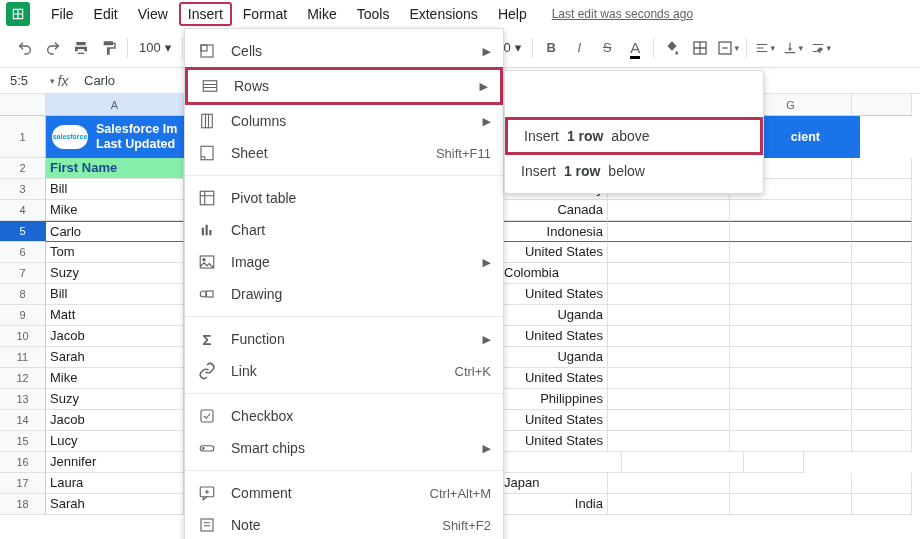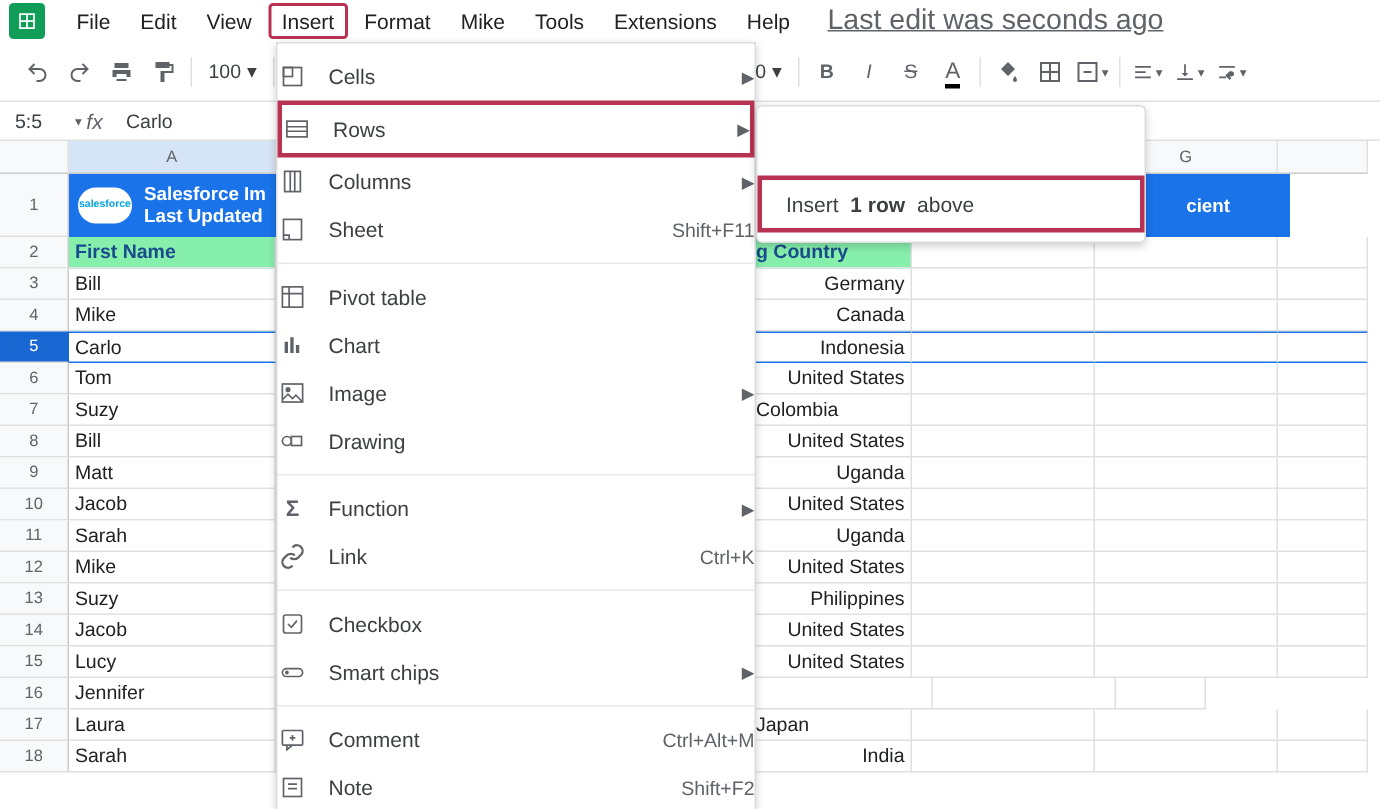--- a/index.html
+++ b/index.html
@@ -4,21 +4,21 @@
 <style>
   * { box-sizing: border-box; margin: 0; padding: 0; }
   body { font-family: Arial, sans-serif; font-size: 13px; color: #202124; background: #fff; width: 920px; height: 539px; overflow: hidden; position: relative; }
   
   
   .menubar { display: flex; align-items: center; height: 28px; padding: 0 6px; gap: 2px; }
   .app-icon { width: 24px; height: 24px; background: #0f9d58; border-radius: 3px; margin-right: 10px; display: flex; align-items: center; justify-content: center; }
   .app-icon svg { width: 14px; height: 14px; }
   .menu-item { padding: 4px 9px; font-size: 14px; color: #202124; cursor: pointer; border-radius: 3px; }
   .menu-item.highlighted { border: 2px solid #b83251; padding: 2px 7px; }
-  .last-edit { margin-left: 14px; font-size: 19px; color: #5f6368; text-decoration: underline; cursor: pointer; }
+  .last-edit { margin-left: 14px; font-size: 12px; color: #5f6368; text-decoration: underline; cursor: pointer; }
   
   
   .toolbar { display: flex; align-items: center; height: 40px; padding: 0 12px; gap: 2px; border-bottom: 1px solid #e0e0e0; }
   .tbtn { width: 26px; height: 26px; display: flex; align-items: center; justify-content: center; cursor: pointer; color: #5f6368; }
   .tsep { width: 1px; height: 20px; background: #e0e0e0; margin: 0 3px; }
   .zoom { font-size: 13px; color: #3c4043; padding: 0 6px; display: flex; align-items: center; gap: 4px; }
   .font-size { font-size: 13px; color: #3c4043; padding: 0 6px; display: flex; align-items: center; gap: 4px; }
   .text-color-A { font-size: 15px; font-weight: 400; position: relative; }
   .text-color-A::after { content:''; position:absolute; left:0; right:0; bottom:-3px; height:3px; background:#000; }
   
@@ -54,21 +54,21 @@
   .banner { background:#1a73e8; color:#fff; display:flex; align-items:center; height:42px; width:814px; border-bottom:1px solid #1a73e8;}
   .banner-cloud { width:36px; height:24px; background:#fff; border-radius:12px; margin:0 8px 0 6px; display:flex; align-items:center; justify-content:center; color:#00a1e0; font-size:7px; font-weight:bold;}
   .banner-text { font-size:12.5px; font-weight:600; line-height:15px; }
   .banner-right { margin-left:auto; margin-right:40px; font-size:12.5px; font-weight:600;}
   
   
   .hdr { background:#86efac; color:#1a4b8c; font-weight:700; }
   
   
   .dropdown { position:absolute; left:184px; top:28px; width:320px; background:#fff; border:1px solid #dadce0; border-radius:0 0 4px 4px; box-shadow:0 2px 6px rgba(0,0,0,0.2); z-index:10; padding:6px 0;}
-  .dd-item { display:flex; align-items:center; height:32px; padding:0 0; font-size:14px; color:#3c4043; cursor:pointer; }
+  .dd-item { display:flex; align-items:center; height:32px; padding:0 12px; font-size:14px; color:#3c4043; cursor:pointer; }
   .dd-item.highlighted { border:3px solid #b83251; height:38px; }
   .dd-icon { width:20px; height:20px; margin-right:14px; display:flex; align-items:center; justify-content:center; color:#5f6368; }
   .dd-shortcut { margin-left:auto; font-size:13px; color:#5f6368; }
   .dd-arrow { margin-left:auto; color:#5f6368; font-size:11px;}
   .dd-sep { height:1px; background:#e8eaed; margin:6px 0; }
   
   
   .submenu { position:absolute; left:504px; top:70px; width:260px; background:#fff; border:1px solid #dadce0; border-radius:4px; box-shadow:0 2px 6px rgba(0,0,0,0.2); z-index:11; padding:6px 0;}
   .sub-item { display:flex; align-items:center; height:32px; padding:0 16px; font-size:14px; color:#3c4043; cursor:pointer;}
   .sub-item.highlighted { border:3px solid #b83251; height:38px;margin-top:40px;}
@@ -516,13 +516,16 @@
       </span>
       <span>Note</span>
       <span class="dd-shortcut">Shift+F2</span>
     </div>
   </div>
 
 <div class="submenu" id="rows-submenu">
     <div class="sub-item highlighted">
       <span>Insert <b>1 row</b> above</span>
     </div>
+    <div class="sub-item">
+      <span>Insert <b>1 row</b> below</span>
+    </div>
   </div>
 
 </body></html>

